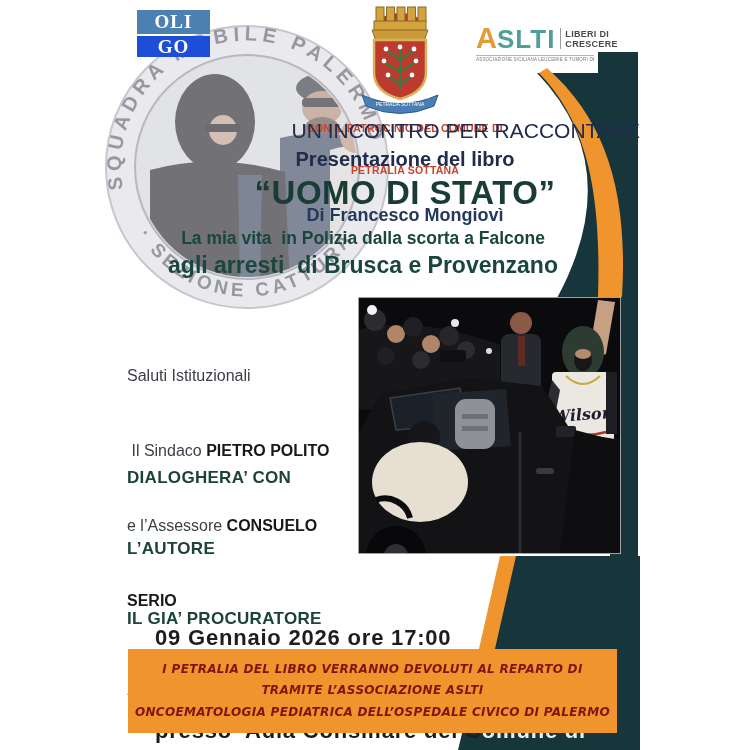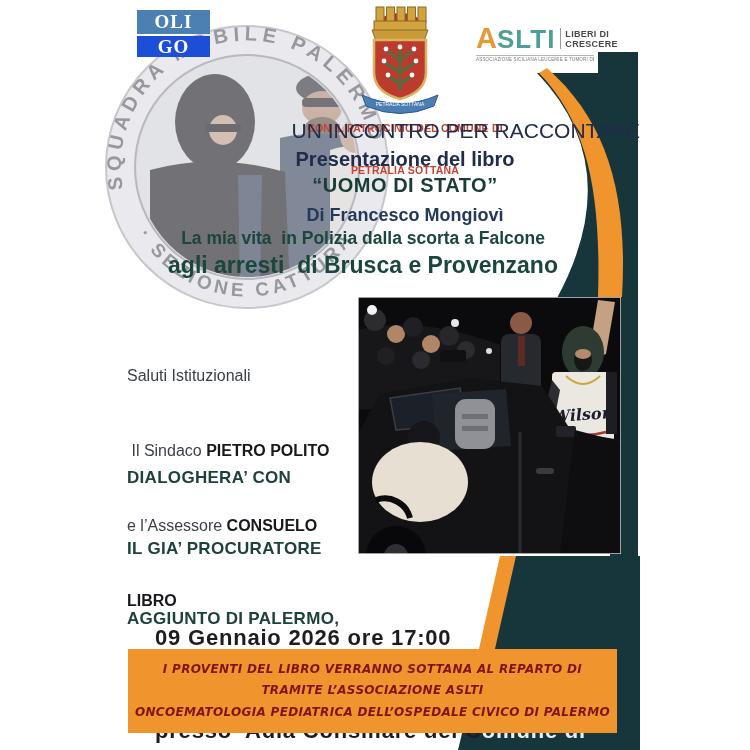--- a/index.html
+++ b/index.html
@@ -23,21 +23,21 @@
   .aslti-div{width:1px;height:21px;background:#9a9a9a;margin:0 4px 0 5px;}
   .aslti-right{font-size:9px;font-weight:700;color:#4a4a4a;line-height:10px;letter-spacing:0.3px;}
   .aslti-tagline{font-size:4.5px;color:#777;letter-spacing:0.2px;border-top:1px solid #b5b5b5;
                  margin-top:2px;padding-top:1px;width:118px;white-space:nowrap;overflow:hidden;}
 
   
   .patrocinio{left:170px;top:93px;width:470px;text-align:center;font-size:10.5px;font-weight:700;
               color:#c44431;line-height:14px;letter-spacing:0.2px;}
   .head-1{left:170px;top:119px;width:470px;text-align:right;font-size:21px;font-weight:400;color:#202c4b;}
   .head-2{left:170px;top:148px;width:470px;text-align:center;font-size:20px;font-weight:800;color:#202c4b;}
-  .head-title{left:170px;top:174px;width:470px;text-align:center;font-size:20px;font-weight:800;
+  .head-title{left:170px;top:174px;width:470px;text-align:center;font-size:33px;font-weight:800;
               letter-spacing:0.5px;color:#193c36;}
   .head-author{left:170px;top:205px;width:470px;text-align:center;font-size:18px;font-weight:800;color:#23395c;}
   .head-sub1{left:130px;top:228px;width:466px;text-align:center;font-size:17.5px;font-weight:800;color:#1b463e;}
   .head-sub2{left:130px;top:252px;width:466px;text-align:center;font-size:23px;font-weight:800;color:#1b463e;}
 
   
   .inst{left:127px;top:313px;width:250px;font-size:16px;color:#3a3f46;line-height:25px;}
   .inst .b{font-weight:800;color:#17181c;}
 
   
@@ -230,36 +230,37 @@
   <div class="txt head-2">Presentazione del libro</div>
   <div class="txt head-title">“UOMO DI STATO”</div>
   <div class="txt head-author">Di Francesco Mongiovì</div>
   <div class="txt head-sub1">La mia vita  in Polizia dalla scorta a Falcone</div>
   <div class="txt head-sub2">agli arresti  di Brusca e Provenzano</div>
 
   <div class="txt inst">
     <div>Saluti Istituzionali</div>
     <div><span> Il Sindaco </span><span class="b">PIETRO POLITO</span></div>
     <div><span>e l’Assessore </span><span class="b">CONSUELO</span></div>
-    <div class="b">LIBRO</div>
+    <div class="b">SERIO</div>
   </div>
 
   <div class="txt dialog">
     <div>DIALOGHERA’ CON</div>
+    <div>L’AUTORE</div>
     <div>IL GIA’ PROCURATORE</div>
     <div>AGGIUNTO DI PALERMO,</div>
     <div>DOTT.  LEONARDO</div>
     
   </div>
 
   <div class="txt event">
     <div>09 Gennaio 2026 ore 17:00</div>
     <div><span>presso  Aula Consiliare del C</span><span class="light">omune di</span></div>
     
   </div>
 
   <div class="abs banner">
-    <div class="banner-line">I PROVENTI DEL LIBRO VERRANNO SOTTANA AL REPARTO DI</div>
+    <div class="banner-line">I PETRALIA DEL LIBRO VERRANNO DEVOLUTI AL REPARTO DI</div>
     <div class="banner-line">TRAMITE L’ASSOCIAZIONE ASLTI</div>
     <div class="banner-line">ONCOEMATOLOGIA PEDIATRICA DELL’OSPEDALE CIVICO DI PALERMO</div>
   </div>
 
 </div>
 
 </body></html>

